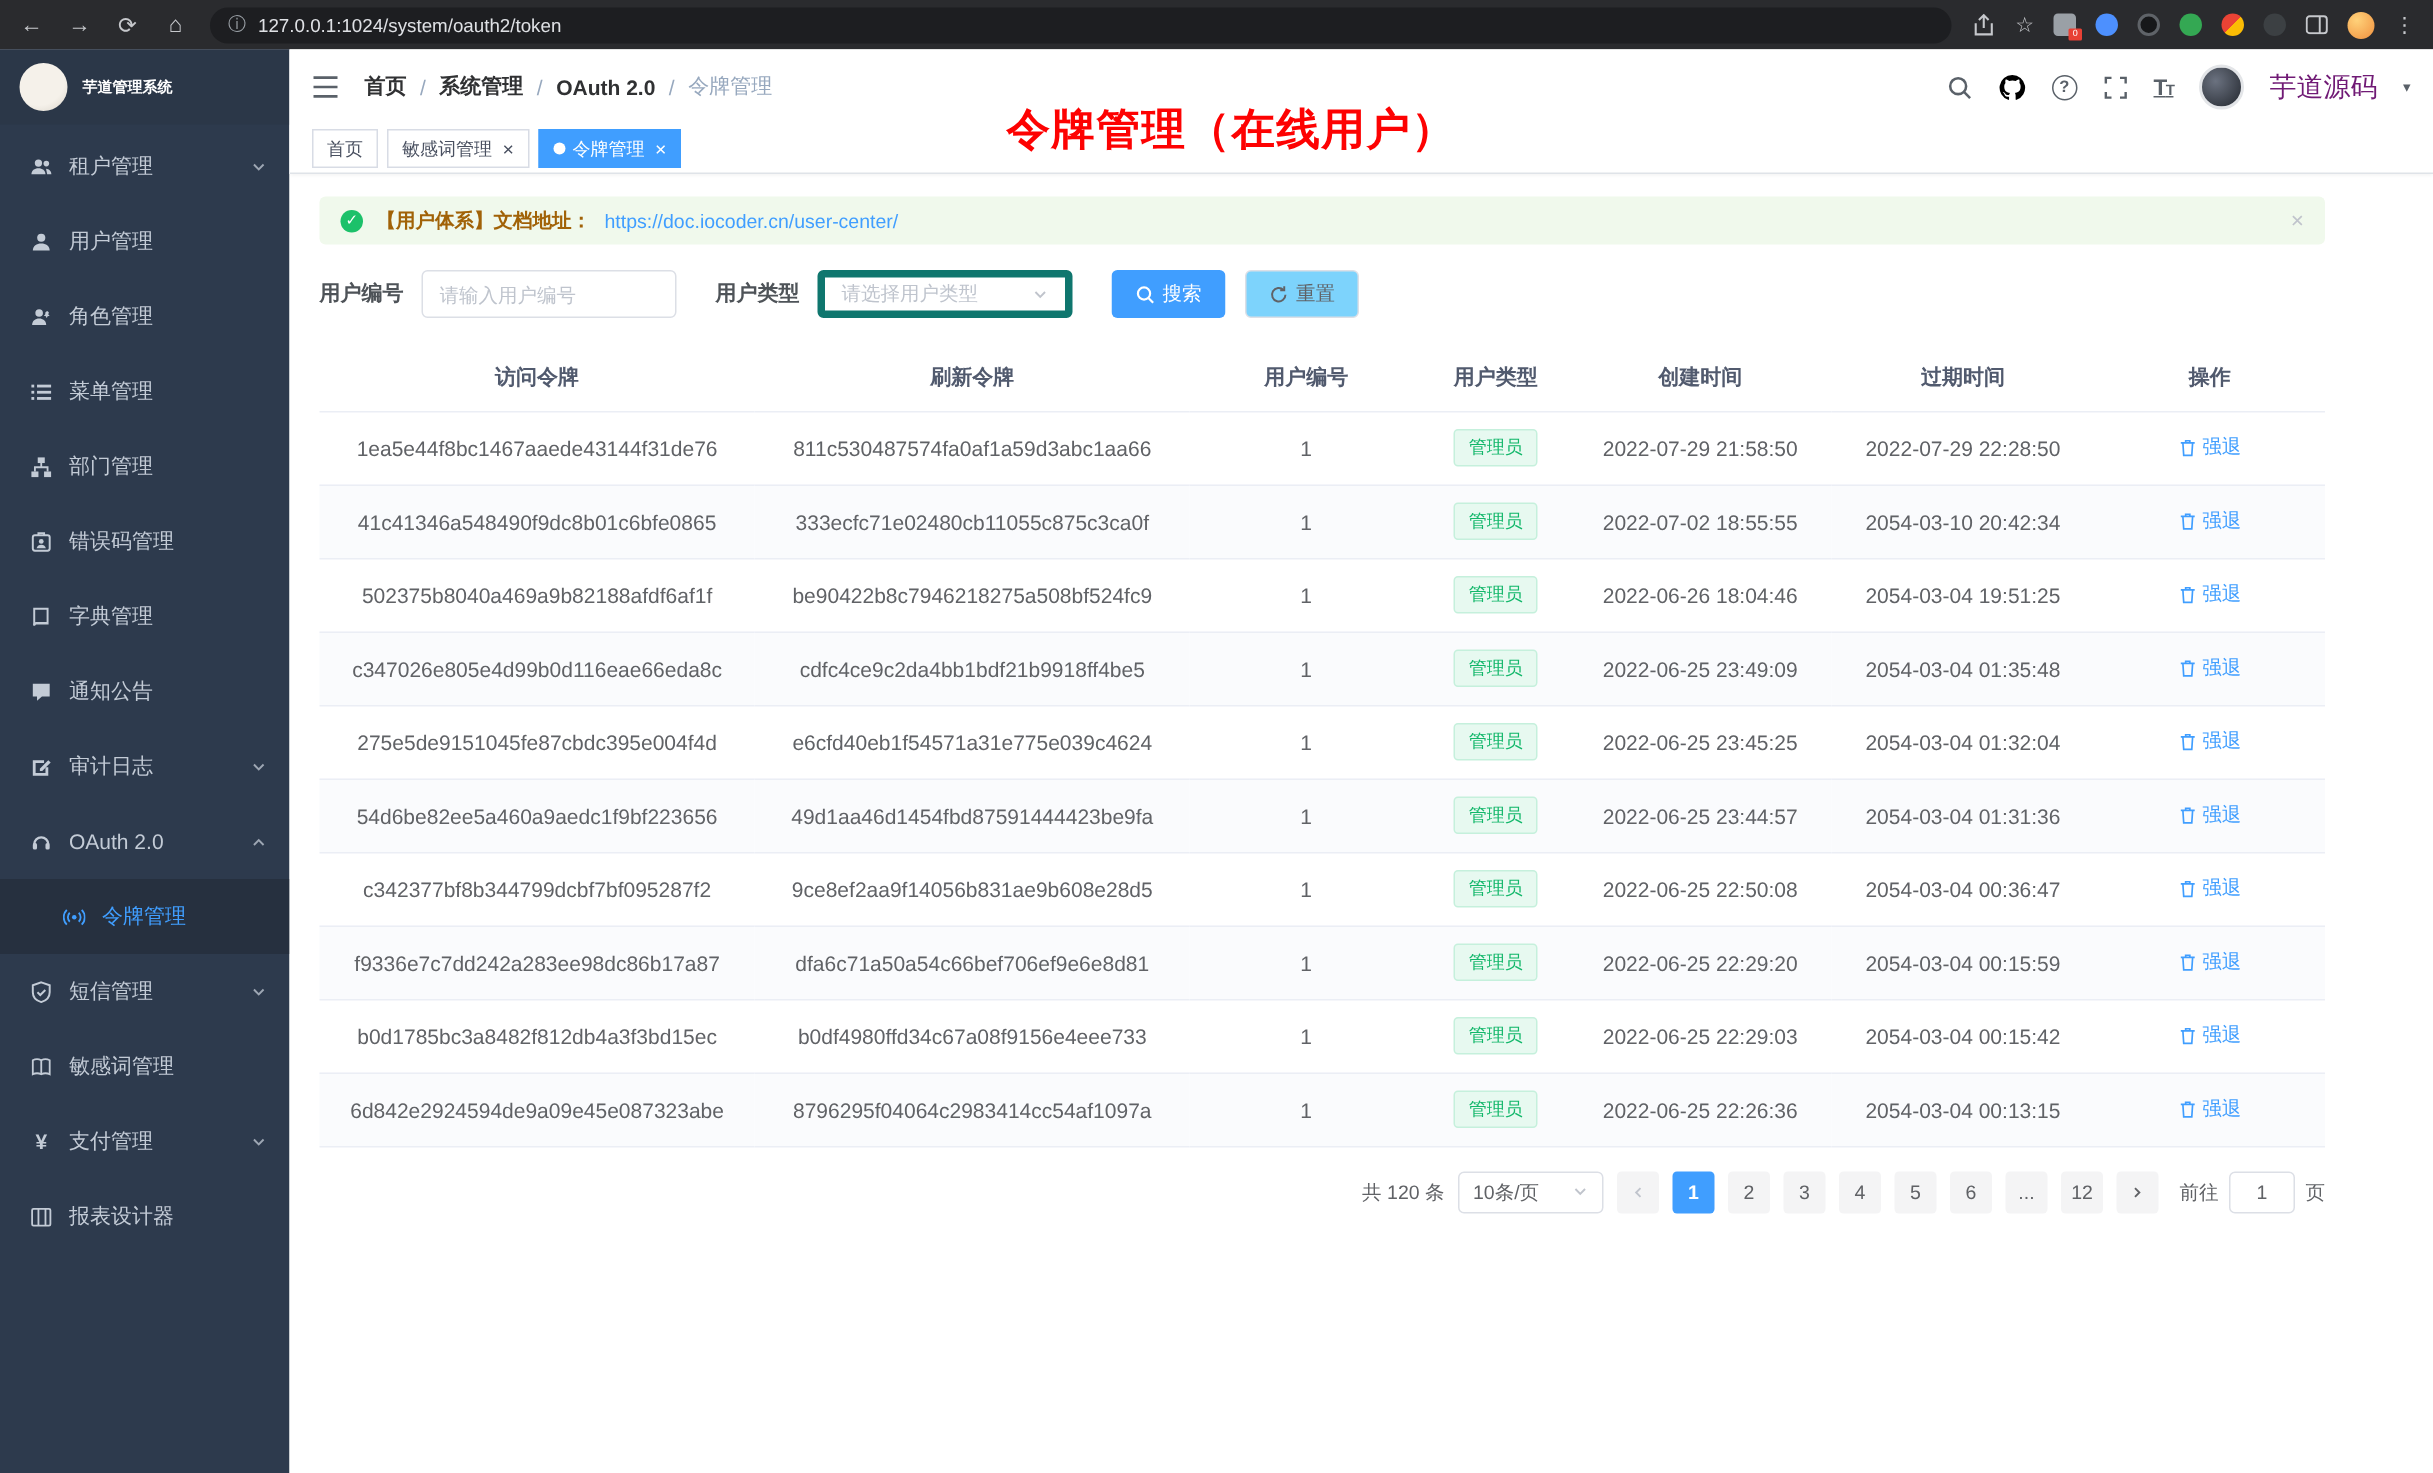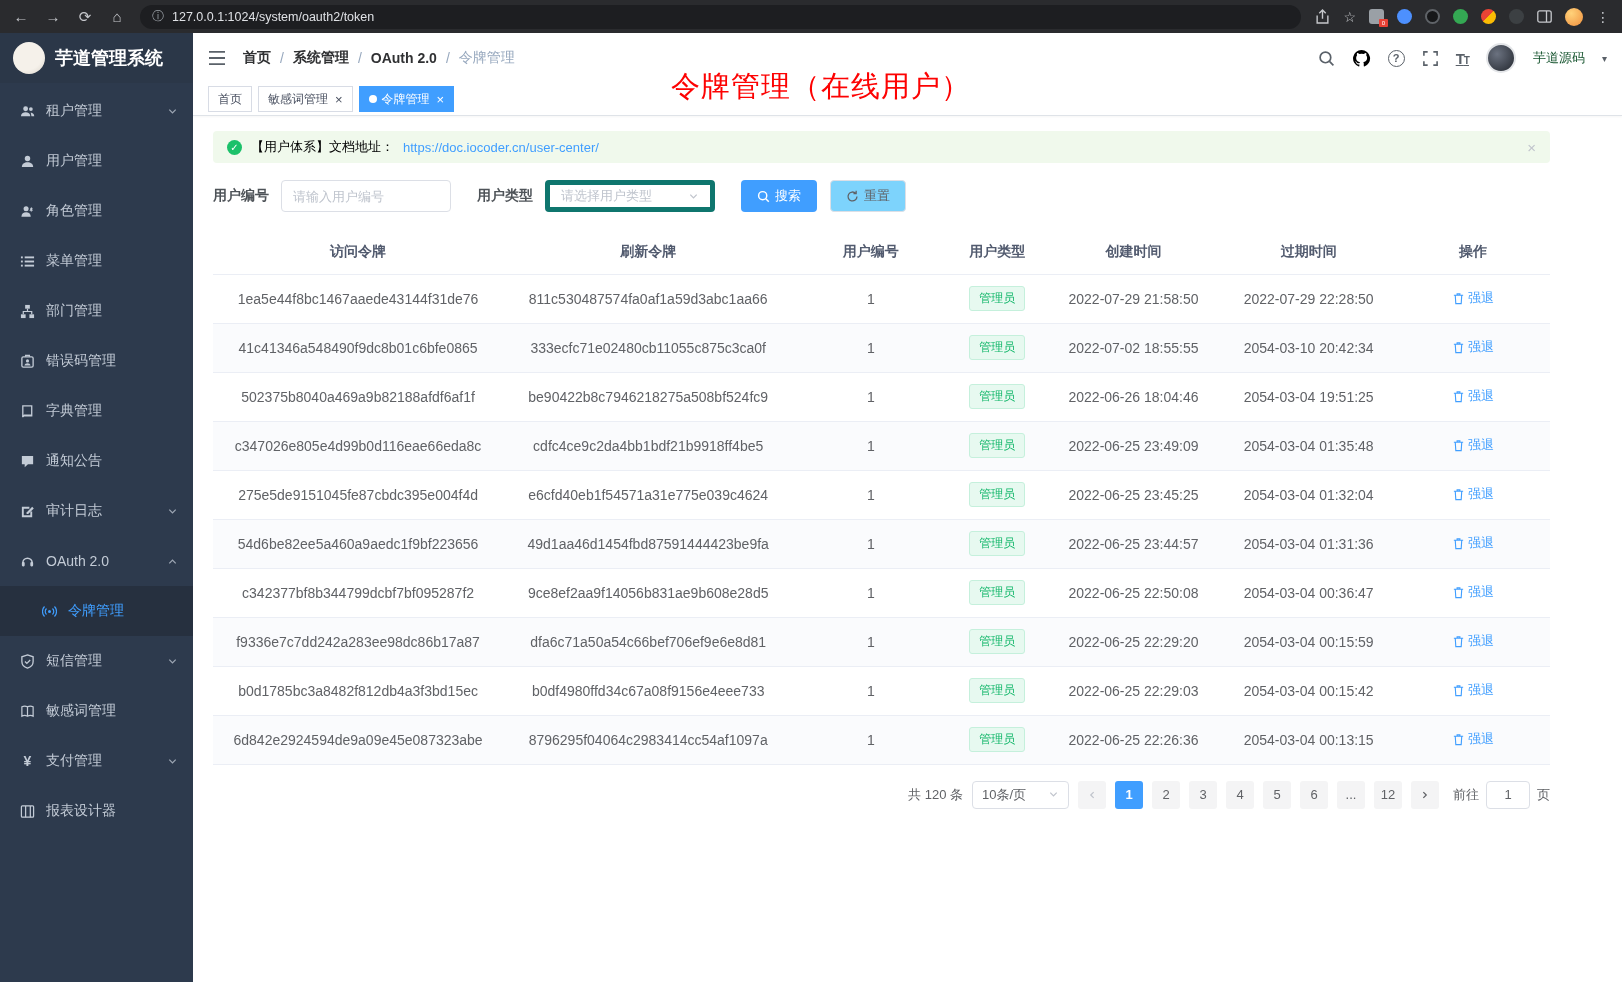--- a/index.html
+++ b/index.html
@@ -14,21 +14,21 @@
   .chrome-right { display:flex; align-items:center; gap:13px; color:#c6c8cc; }
   .ext-dot { width:15px; height:15px; border-radius:50%; position:relative; flex-shrink:0; cursor:pointer; }
   .ext-sq { width:15px; height:15px; border-radius:3px; position:relative; flex-shrink:0; cursor:pointer; }
   .badge { position:absolute; right:-4px; bottom:-3px; width:9px; height:8px; background:#e84135; border-radius:1px; font-size:6px; color:#fff; text-align:center; line-height:8px; }
 
   
   .app { display:flex; height:949px; }
   .sidebar { width:193px; background:#2d3a4d; flex-shrink:0; color:#c3cbd6; }
   .logo-row { height:50px; display:flex; align-items:center; gap:10px; padding:0 13px; background:#2b3748; }
   .logo-img { width:32px; height:32px; border-radius:50%; background:radial-gradient(circle at 40% 35%, #f5f1ea 60%, #d8d2c8); flex-shrink:0; }
-  .logo-title { color:#fff; font-weight:700; font-size:18px; }
+  .logo-title { color:#fff; font-weight:700; font-size:10px; }
   .nav { margin-top:3px; }
   .menu-item { height:50px; display:flex; align-items:center; gap:11px; padding:0 15px 0 20px; font-size:14px; cursor:pointer; }
   .submenu { background:#26303f; }
   .submenu .menu-item { padding-left:42px; }
   .menu-item.active { color:#409eff; }
   .mi { width:15px; height:15px; flex-shrink:0; fill:currentColor; }
   .mi-text { width:15px; text-align:center; font-weight:700; font-size:14px; flex-shrink:0; }
   .chev { width:11px; height:11px; margin-left:auto; opacity:.75; }
   .chev.up { transform:rotate(180deg); }
 
@@ -40,37 +40,37 @@
   .breadcrumb { margin-left:17px; display:flex; align-items:center; gap:9px; font-size:14px; }
   .crumb { color:#303133; font-weight:600; }
   .crumb-sep { color:#97a8be; font-weight:400; }
   .crumb.last { color:#97a8be; font-weight:400; }
   .top-tools { margin-left:auto; display:flex; align-items:center; gap:17px; color:#5a6169; }
   .tool { cursor:pointer; }
   .help-circle { width:17px; height:17px; border:1.6px solid #5a6169; border-radius:50%; display:flex; align-items:center; justify-content:center; font-size:11px; font-weight:700; }
   .fontsize-ic { font-weight:700; font-size:15px; letter-spacing:-1px;text-decoration:underline; }
   .fontsize-ic small { font-size:10px; }
   .avatar { width:30px; height:30px; border-radius:50%; background:radial-gradient(circle at 35% 35%, #6b7280, #23272e); border:2px solid #e3e5e8; }
-  .uname { font-size:13px; color:#14532d; }
+  .uname { font-size:18px; color:#701a75; }
   .caret-dn { font-size:10px; color:#5a6169; }
 
-  .annotation { position:absolute; left:478px; top:34px; font-size:29px; font-weight:400; color:#fd0202; z-index:9; letter-spacing:1px; white-space:nowrap; }
+  .annotation { position:absolute; left:478px; top:34px; font-size:29px; font-weight:700; color:#fd0202; z-index:9; letter-spacing:1px; white-space:nowrap; }
 
   
   .tagsbar { height:33px; display:flex; align-items:center; gap:6px; padding:0 15px; background:#fff; border-bottom:1px solid #dfe3e8; box-shadow:0 1px 2px rgba(0,0,0,.04); }
   .tagview { height:26px; display:inline-flex; align-items:center; gap:5px; padding:0 9px; border:1px solid #d8dce5; background:#fff; color:#495060; font-size:12px; cursor:pointer; }
   .tagview.active { background:#409eff; border-color:#409eff; color:#fff; }
   .tagdot { width:8px; height:8px; border-radius:50%; background:#fff; }
   .tagclose { font-size:13px; line-height:1; margin-left:2px; }
 
   
   .content { padding:15px 72px 0 20px; }
   .doc-alert { height:32px; background:#f0f9ec; border-radius:4px; display:flex; align-items:center; gap:9px; padding:0 14px; font-size:13px; }
   .alert-check { width:15px; height:15px; border-radius:50%; background:#1cc16a; color:#fff; display:flex; align-items:center; justify-content:center; font-size:10px; font-weight:700; flex-shrink:0; }
-  .alert-text { color:#000000; font-weight:400; }
+  .alert-text { color:#a16207; font-weight:700; }
   .alert-link { color:#409eff; cursor:pointer; }
   .alert-close { margin-left:auto; color:#c0c4cc; font-size:15px; cursor:pointer; }
 
   .filters { display:flex; align-items:center; margin-top:17px; font-size:14px; }
   .fgroup { display:flex; align-items:center; }
   .fgroup + .fgroup { margin-left:26px; }
   .flabel { font-weight:700; color:#4e5358; margin-right:12px; }
   .text-input { width:170px; height:32px; border:1px solid #dcdfe6; border-radius:4px; padding:0 11px; font-size:13px; color:#606266; font-family:inherit; outline:none; }
   .text-input::placeholder { color:#bfc4cd; }
   .select-box { width:170px; height:32px; border:5px solid #0f766e; border-radius:4px; display:flex; align-items:center; justify-content:space-between; padding:0 11px; font-size:13px; color:#bfc4cd; cursor:pointer; background:#fff; }

